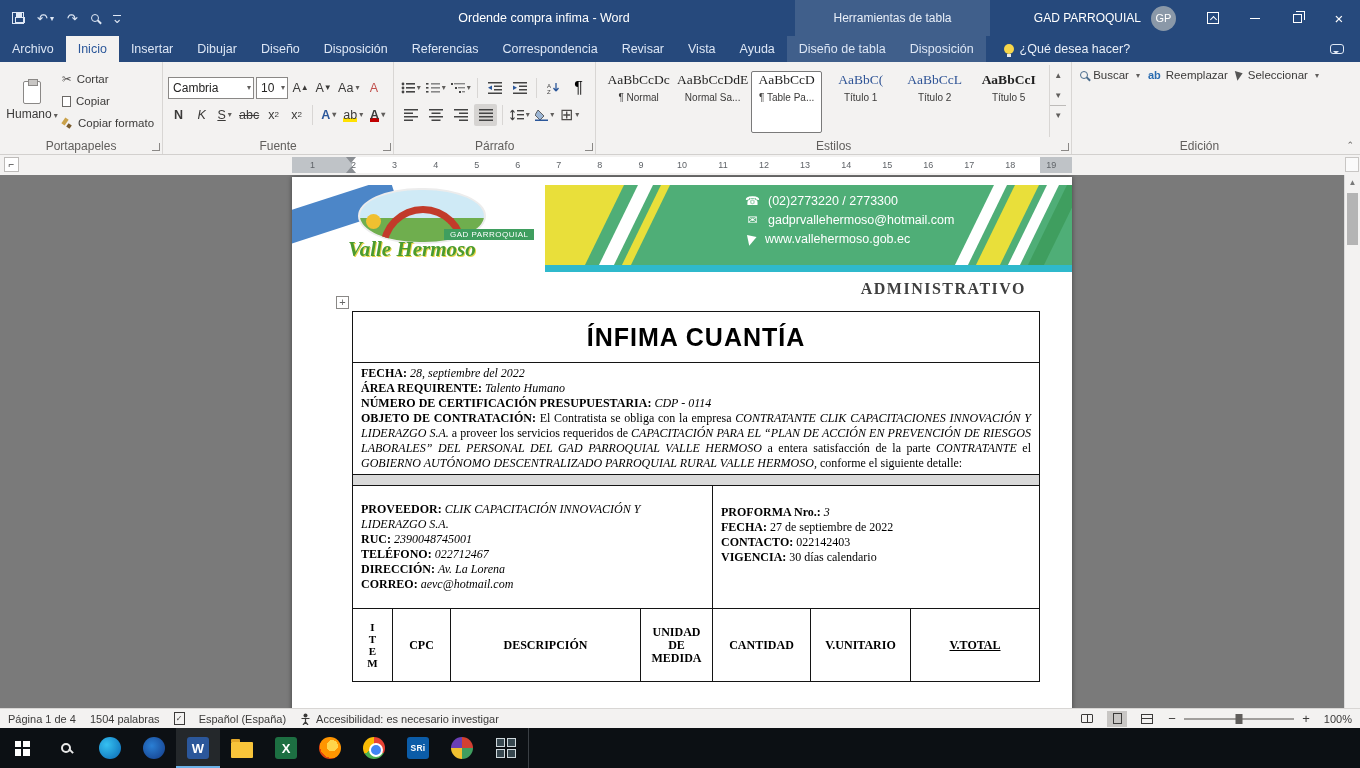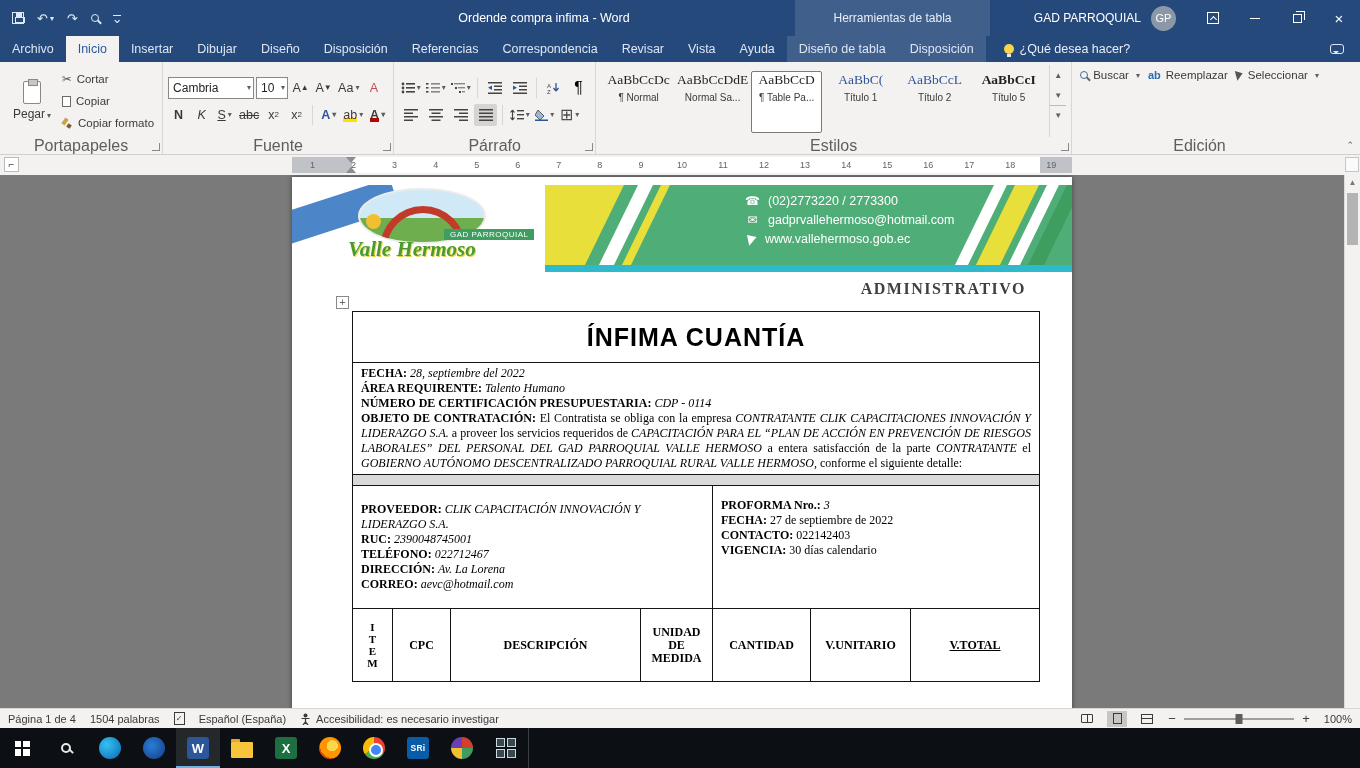--- a/index.html
+++ b/index.html
@@ -41,21 +41,21 @@
 .bulb{width:10px;height:10px;border-radius:50%;background:#f7d64a;position:relative;flex:none;}
 .bulb::after{content:"";position:absolute;left:3px;bottom:-3px;width:4px;height:3px;background:#e8e8e8;}
 .comments-ic{margin-left:auto;margin-right:16px;display:flex;align-items:center;}
 .bubble{width:14px;height:10px;border:1.3px solid #dfe8f5;border-radius:3px;position:relative;}
 .bubble::after{content:"";position:absolute;left:2px;bottom:-4px;border:3px solid transparent;border-top-color:#dfe8f5;}
 
 
 .ribbon{height:93px;background:#f3f2f1;display:flex;border-bottom:1px solid #d2d0ce;flex:none;position:relative;}
 .grp{display:flex;flex-direction:column;border-right:1px solid #d8d6d4;padding:3px 5px 0 5px;position:relative;}
 .gbody{flex:1;display:flex;}
-.glabel{height:17px;font-size:16px;color:#605e5c;display:flex;align-items:center;justify-content:center;}
+.glabel{height:17px;font-size:12px;color:#605e5c;display:flex;align-items:center;justify-content:center;}
 .lnch{position:absolute;right:2px;bottom:3px;width:8px;height:8px;border-right:1.3px solid #8a8886;border-bottom:1.3px solid #8a8886;}
 .icn{color:#4d4b49;}
 .dd::after{content:"▾";font-size:8px;margin-left:2px;color:#605e5c;}
 .rbtn{height:22px;min-width:21px;display:inline-flex;align-items:center;justify-content:center;font-size:12.5px;color:#3b3a39;padding:0 2px;border-radius:2px;}
 .sep{width:1px;height:20px;background:#d8d6d4;margin:0 3px;align-self:center;}
 
 
 .paste{width:54px;display:flex;flex-direction:column;align-items:center;justify-content:center;gap:3px;font-size:12px;color:#3b3a39;}
 .clip{width:18px;height:23px;background:#fff;border:1px solid #8a8886;border-radius:2px;position:relative;}
 .clip::before{content:"";position:absolute;top:-3px;left:4px;width:8px;height:5px;background:#c8c6c4;border:1px solid #8a8886;}
@@ -157,21 +157,21 @@
 .t-order{display:flex;border-top:1px solid #141414;background:#bfbfbf;font-weight:bold;}
 .t-order-l{flex:1;display:flex;align-items:center;justify-content:center;font-size:13px;padding:6px;border-right:1px solid #141414;text-align:center;}
 .t-order-r{width:128px;display:flex;align-items:center;justify-content:center;font-size:10.5px;text-align:center;padding:2px;line-height:12px;}
 .t-fields{border-top:1px solid #141414;padding:3px 8px;font-size:12px;line-height:15px;}
 .fl b{font-weight:bold;}
 .it{font-style:italic;}
 .objeto{text-align:justify;}
 .t-sep{border-top:1px solid #141414;height:11px;background:#d9d9d9;}
 .t-prov{display:flex;border-top:1px solid #141414;}
 .t-prov-l{width:360px;border-right:1px solid #141414;padding:16px 8px;font-size:12px;line-height:15px;}
-.t-prov-r{flex:1;padding:12px 8px;font-size:12px;line-height:15px;}
+.t-prov-r{flex:1;padding:19px 8px;font-size:12px;line-height:15px;}
 .t-items{display:flex;border-top:1px solid #141414;font-weight:bold;font-size:12px;text-align:center;}
 .t-items>div{border-right:1px solid #141414;min-height:72px;display:flex;align-items:center;justify-content:center;padding:4px 2px;line-height:13px;}
 .t-items>div:last-child{border-right:none;}
 .c-item{width:40px;}
 .vert{width:11px;word-break:break-all;line-height:12px;font-size:11px;}
 .c-cpc{width:58px;}
 .c-desc{width:190px;}
 .c-uni{width:72px;}
 .c-cant{width:98px;}
 .c-vu{width:100px;}
@@ -295,21 +295,21 @@
         <span class="bubble"></span>
       </span>
   </div>
 
   <div class="ribbon">
 
     <div class="grp">
       <div class="gbody">
         <div class="paste">
           <span class="clip"></span>
-          <span class="dd">Pegar</span>
+          <span class="dd">Humano</span>
         </div>
         <div class="clipcol">
           <span class="smbtn">
               <span class="icn">✂</span>
               <span>Cortar</span>
             </span>
           <span class="smbtn">
               <span class="copy-glyph"></span>
               <span>Copiar</span>
             </span>

